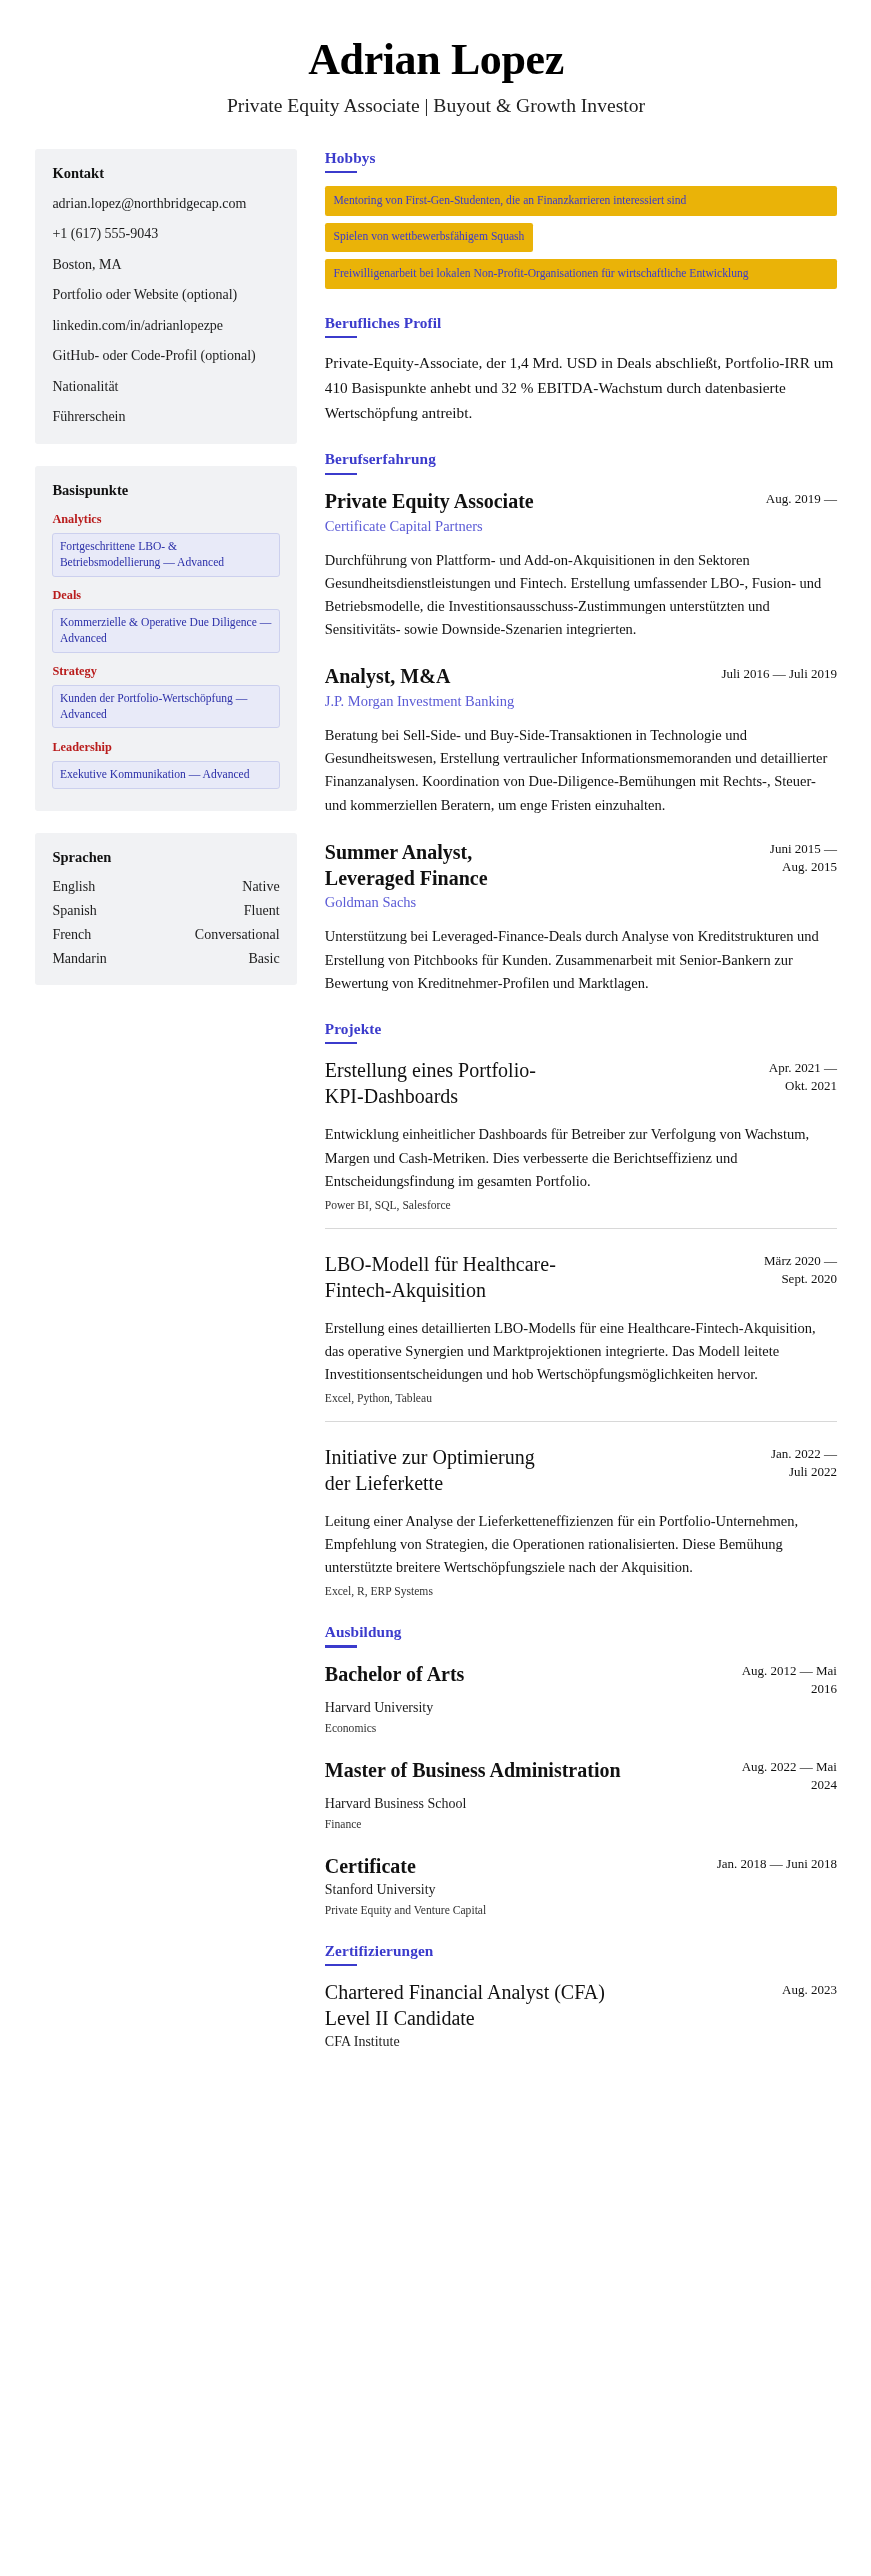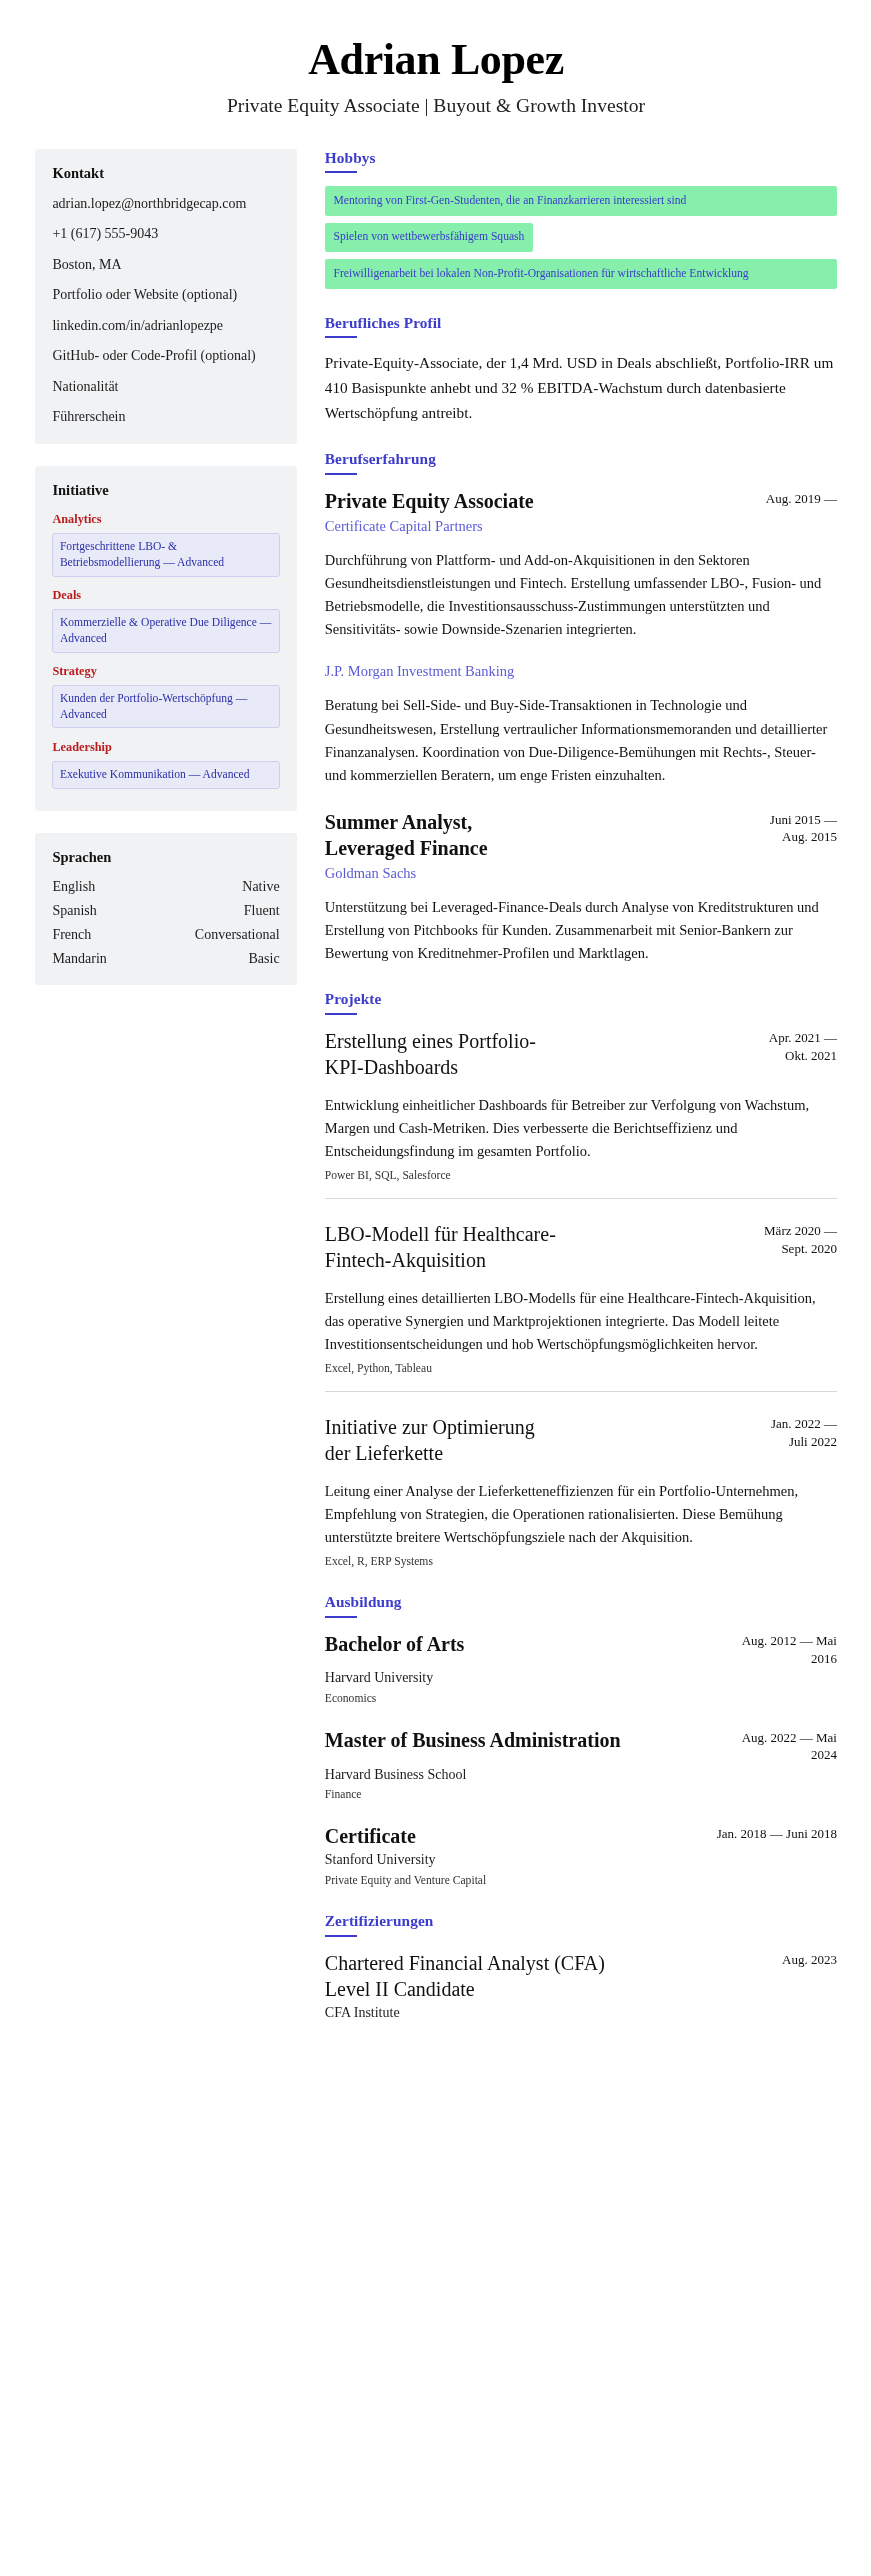--- a/index.html
+++ b/index.html
@@ -114,21 +114,21 @@
     margin: 0 0 4.4px 0;
     letter-spacing: 0.1px;
   }
   .section-rule {
     width: 32px;
     height: 2.2px;
     background: #3b3bcc;
     margin-bottom: 13px;
   }
   .hobby-chip {
-    background: #86efac;
+    background: #eab308;
     border-radius: 2.2px;
     color: #3b3bcc;
     font-size: 11.6px;
     line-height: 1.4;
     padding: 6.5px 8.7px;
     margin-bottom: 7.3px;
   }
   .profile-text {
     font-size: 15.3px;
     line-height: 1.62;
@@ -211,21 +211,21 @@
         <div class="contact-item">+1 (617) 555-9043</div>
         <div class="contact-item">Boston, MA</div>
         <div class="contact-item">Portfolio oder Website (optional)</div>
         <div class="contact-item clip">linkedin.com/in/adrianlopezpe</div>
         <div class="contact-item">GitHub- oder Code-Profil (optional)</div>
         <div class="contact-item">Nationalität</div>
         <div class="contact-item">Führerschein</div>
       </div>
 
       <div class="card">
-        <div class="card-title">Initiative</div>
+        <div class="card-title">Basispunkte</div>
 
         <div class="skill-group">
           <div class="skill-group-title">Analytics</div>
           <div class="skill-chip">Fortgeschrittene LBO- &amp; Betriebsmodellierung — Advanced</div>
         </div>
 
         <div class="skill-group">
           <div class="skill-group-title">Deals</div>
           <div class="skill-chip">Kommerzielle &amp; Operative Due Diligence — Advanced</div>
         </div>
@@ -286,20 +286,24 @@
         <div class="entry">
           <div class="entry-head">
             <div class="entry-title">Private Equity Associate</div>
             <div class="entry-date">Aug. 2019 —</div>
           </div>
           <div class="entry-org">Certificate Capital Partners</div>
           <div class="entry-desc">Durchführung von Plattform- und Add-on-Akquisitionen in den Sektoren Gesundheitsdienstleistungen und Fintech. Erstellung umfassender LBO-, Fusion- und Betriebsmodelle, die Investitionsausschuss-Zustimmungen unterstützten und Sensitivitäts- sowie Downside-Szenarien integrierten.</div>
         </div>
 
         <div class="entry">
+          <div class="entry-head">
+            <div class="entry-title">Analyst, M&amp;A</div>
+            <div class="entry-date">Juli 2016 — Juli 2019</div>
+          </div>
           <div class="entry-org">J.P. Morgan Investment Banking</div>
           <div class="entry-desc">Beratung bei Sell-Side- und Buy-Side-Transaktionen in Technologie und Gesundheitswesen, Erstellung vertraulicher Informationsmemoranden und detaillierter Finanzanalysen. Koordination von Due-Diligence-Bemühungen mit Rechts-, Steuer- und kommerziellen Beratern, um enge Fristen einzuhalten.</div>
         </div>
 
         <div class="entry">
           <div class="entry-head">
             <div class="entry-title" style="max-width:218px;">Summer Analyst, Leveraged Finance</div>
             <div class="entry-date" style="max-width:87px;">Juni 2015 — Aug. 2015</div>
           </div>
           <div class="entry-org">Goldman Sachs</div>

